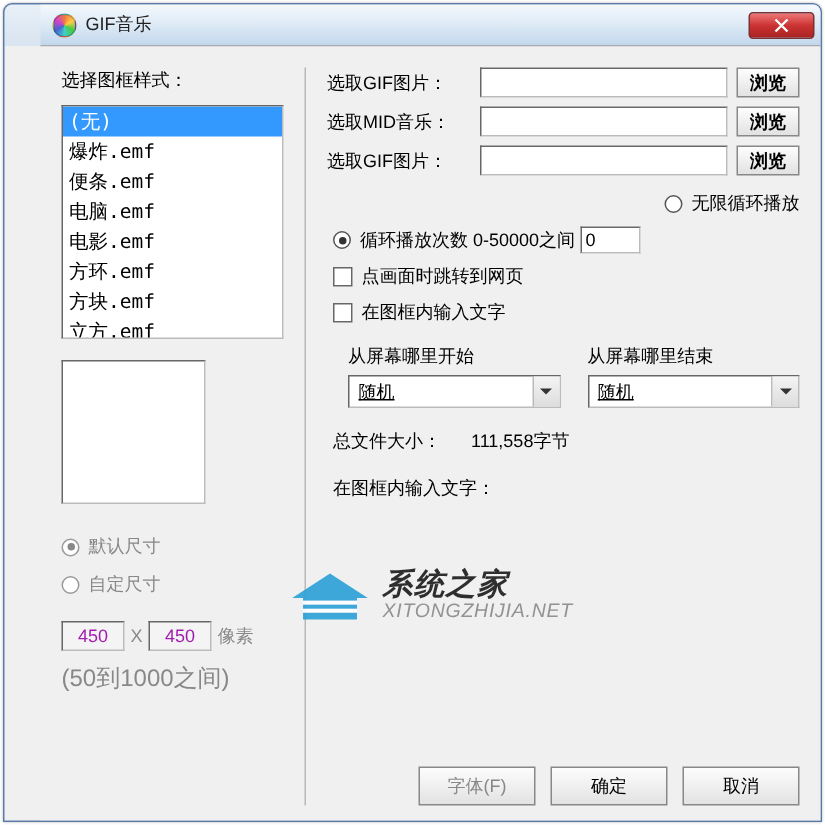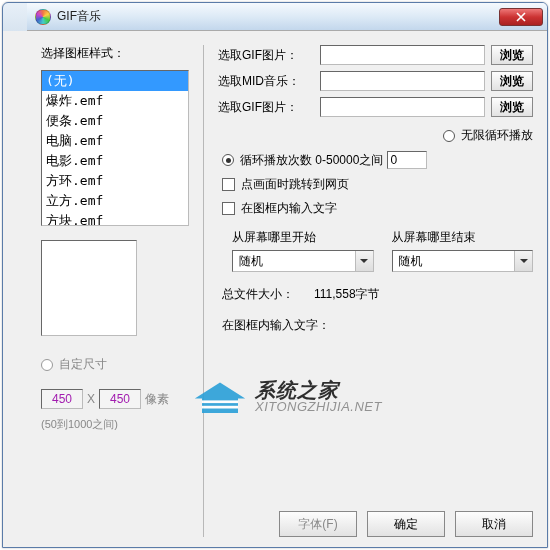--- a/index.html
+++ b/index.html
@@ -26,39 +26,39 @@
 .radiogroup-dim { margin-top: 14px; display: flex; flex-direction: column; gap: 8px; }
 .radio { display: flex; align-items: center; gap: 6px; color: #888; }
 .radio .dot { width: 12px; height: 12px; border: 1px solid #999; border-radius: 50%; background: #fff; display: inline-flex; align-items: center; justify-content: center; }
 .radio .dot.on::after { content: ""; width: 5px; height: 5px; background: #888; border-radius: 50%; }
 .radio.enabled { color: #000; justify-content: flex-end; }
 .radio.enabled .dot { border-color: #555; }
 .radio.enabled .dot.on::after { background: #333; }
 
 .dimrow { display: flex; align-items: center; gap: 4px; margin-top: 10px; color: #888; }
 .diminput { width: 42px; height: 20px; border: 1px inset #bbb; background: #f4f4f4; text-align: center; font-size: 12px; color: #a21caf; }
-.hint { color: #888; font-size: 11px; margin-top: 2px; }
+.hint { color: #888; font-size: 16px; margin-top: 2px; }
 
 .filerow { display: flex; align-items: center; gap: 6px; }
 .filerow .lbl { width: 96px; }
 .filerow .field { flex: 1; height: 20px; border: 1px inset #bbb; background: #fff; }
 .btn { height: 22px; padding: 0 10px; border: 1px solid #888; background: linear-gradient(#fdfdfd, #e2e2e2); cursor: pointer; font-size: 12px; font-family: inherit; }
 .btn.small { height: 20px; padding: 0 8px; font-weight: bold; }
 .btn:disabled { color: #888; }
 
 .options { margin-top: 4px; display: flex; flex-direction: column; gap: 7px; padding-left: 4px; }
 .check { display: flex; align-items: center; gap: 6px; }
 .check .box { width: 13px; height: 13px; border: 1px solid #666; background: #fff; }
 .looprow { display: flex; align-items: center; gap: 4px; }
 .looprow .numfield { width: 40px; height: 18px; border: 1px inset #bbb; background: #fff; padding: 0 2px; font-size: 12px; }
 
 .posrow { display: flex; gap: 18px; margin-top: 6px; padding-left: 14px; }
 .poscol { flex: 1; display: flex; flex-direction: column; gap: 4px; }
 .combo { display: flex; align-items: center; border: 1px inset #bbb; background: #fff; height: 22px; }
-.combo .val { flex: 1; padding: 0 6px; }
+.combo .val { flex: 1; padding: 0 6px; text-decoration: underline; }
 .combo .arrow { width: 18px; height: 100%; border-left: 1px solid #bbb; background: linear-gradient(#f4f4f4, #ddd); display: flex; align-items: center; justify-content: center; }
 .combo .arrow::after { content: ""; border: 4px solid transparent; border-top-color: #333; margin-top: 3px; }
 
 .inforow { margin-top: 8px; display: flex; gap: 20px; padding-left: 4px; }
 .textlabel { margin-top: 8px; padding-left: 4px; }
 
 .watermark { position: absolute; left: 190px; top: 370px; display: flex; align-items: center; gap: 8px; pointer-events: none; opacity: 0.9; }
 .watermark .wm-icon svg { width: 54px; height: 44px; }
 .watermark .wm-text { display: flex; flex-direction: column; line-height: 1; }
 .watermark .wm-cn { font-size: 20px; font-weight: bold; color: #1a1a1a; font-style: italic; letter-spacing: 1px; }
@@ -88,26 +88,30 @@
 
     <div class="left">
       <div class="label">选择图框样式：</div>
       <div class="listbox" id="listbox">
           <div class="item sel">(无)</div>
           <div class="item">爆炸.emf</div>
           <div class="item">便条.emf</div>
           <div class="item">电脑.emf</div>
           <div class="item">电影.emf</div>
           <div class="item">方环.emf</div>
+          <div class="item">方块.emf</div>
           <div class="item">立方.emf</div>
-          <div class="item">方块.emf</div>
         </div>
       <div class="preview"></div>
 
       <div class="radiogroup-dim">
+        <label class="radio">
+          <span class="dot on"></span>
+          <span>默认尺寸</span>
+        </label>
         <label class="radio">
           <span class="dot"></span>
           <span>自定尺寸</span>
         </label>
       </div>
 
       <div class="dimrow">
         <input class="diminput" disabled="" value="450" style="">
         <span>X</span>
         <input class="diminput" disabled="" value="450" style="">

